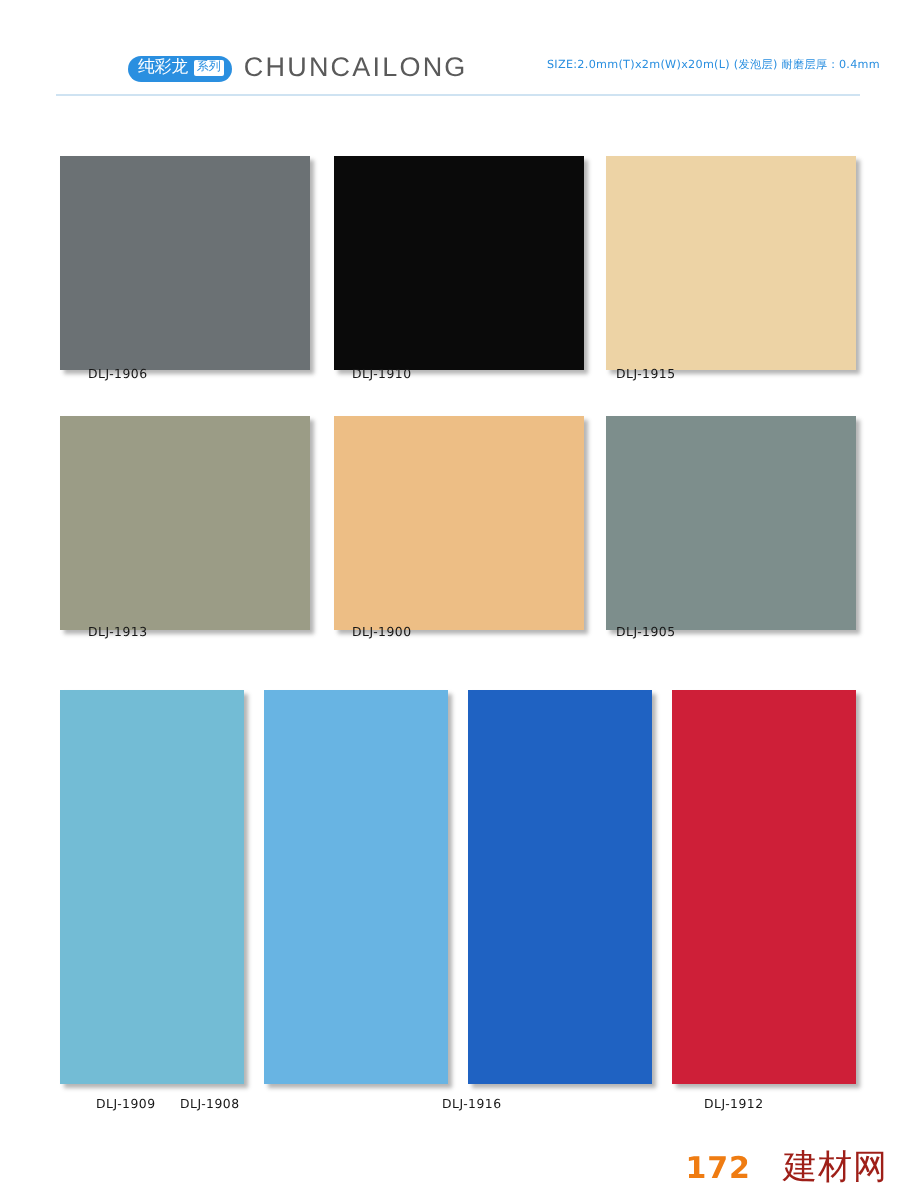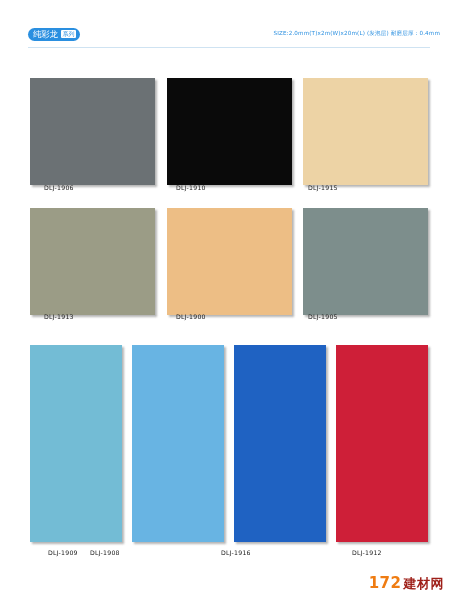--- a/index.html
+++ b/index.html
@@ -146,38 +146,39 @@
   }
   .wm-num {
     color: #ef7c12;
     font-size: 15px;
     font-weight: bold;
     letter-spacing: 0.5px;
     line-height: 16px;
   }
   .wm-cn {
     color: #9e1f18;
-    font-size: 13px;
-    font-weight: bold;
-    margin-left: 2px;
+    font-size: 17px;
+    font-weight: normal;
+    margin-left: 16px;
     letter-spacing: 0.5px;
     line-height: 16px;
   }
 </style>
 </head>
 <body>
 
 <div class="page">
 
   <div class="header">
     <div class="brand-block">
-      <div class="brand-pill" style="background: rgb(42, 143, 224);">
+      <div class="brand-pill" style="background: rgb(42, 143, 224); margin-left: 36px;">
         <span class="brand-pill-cn">纯彩龙</span>
         <span class="brand-pill-tag" style="color: rgb(42, 143, 224);">系列</span>
       </div>
+      <span class="brand-latin">CHUNCAILONG</span>
     </div>
     <div class="spec-text" style="color: rgb(42, 143, 224);">SIZE:2.0mm(T)x2m(W)x20m(L) (发泡层) 耐磨层厚：0.4mm</div>
     <div class="header-rule" style="background: rgb(207, 227, 242);"></div>
   </div>
 
   <div class="grid grid-row1">
     <div class="cell">
       <div class="swatch sq" id="sw-r1c1" title="DLJ-1906" style="background: rgb(107, 113, 116);"></div>
     </div>
     <div class="cell">

